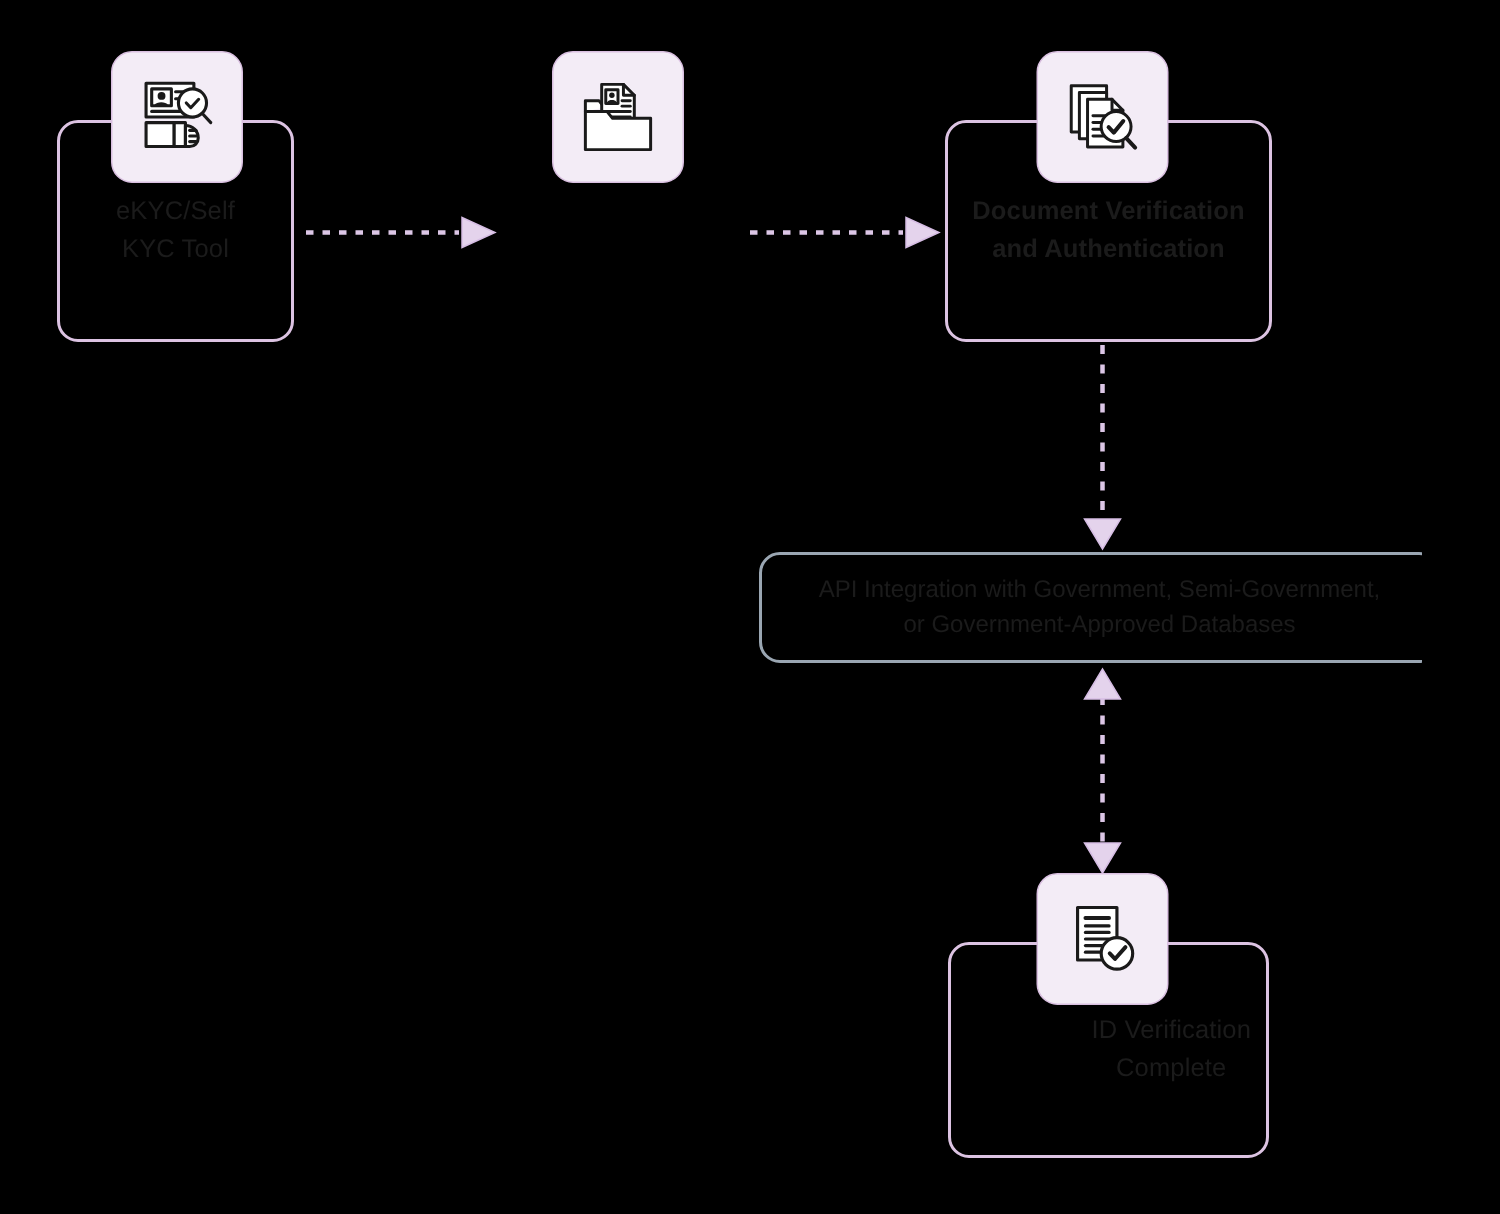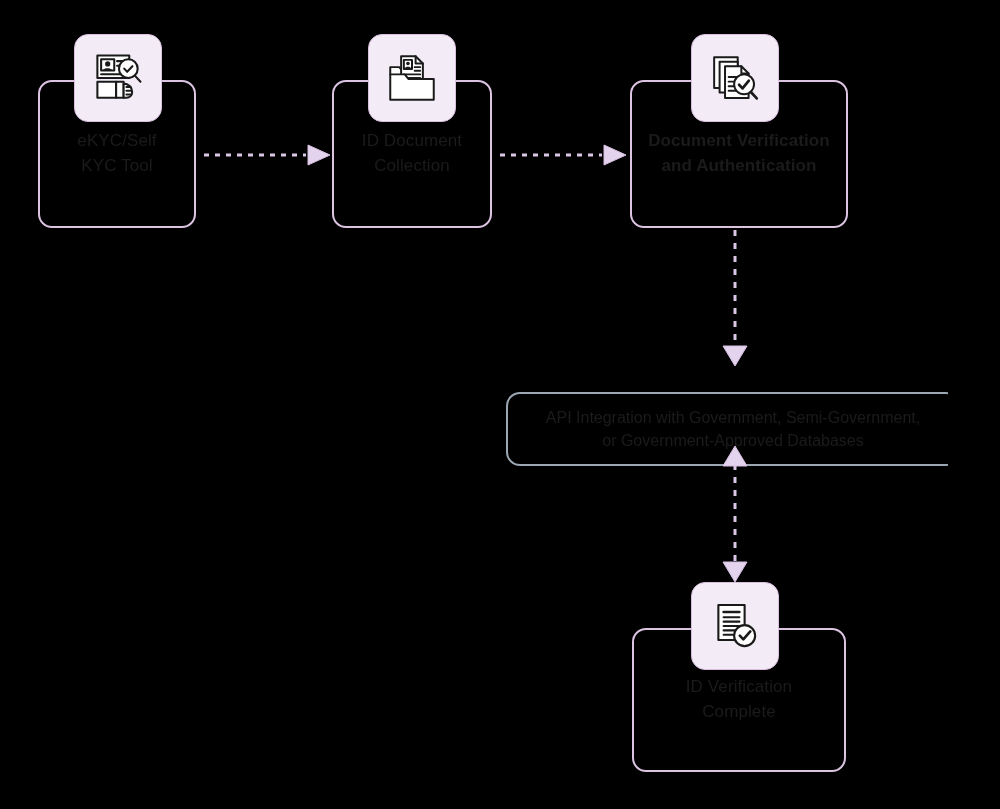--- a/index.html
+++ b/index.html
@@ -123,24 +123,20 @@
       <line x1="50" y1="29.5" x2="56" y2="36"></line>
       <rect x="10" y="36" width="20" height="17" fill="#ffffff"></rect>
       <path d="M30 36h8v17h-8z" fill="#ffffff"></path>
       <path d="M38 38c3 0 5 1.2 6.5 2.6 1.6 1.6 2.6 3.6 2.6 6.4 0 3.4-2.6 6-6 6H38z" fill="#ffffff"></path>
       <line x1="41" y1="41.5" x2="45.5" y2="41.5"></line>
       <line x1="41" y1="45.5" x2="45.5" y2="45.5"></line>
       <line x1="41" y1="49.5" x2="45.5" y2="49.5"></line>
     </svg>
   </div>
 
-  <div class="node" style="left:332px; top:80px; width:160px; height:148px;">
-    <div class="node-label">ID Document
-Collection</div>
-  </div>
   <div class="icon-tile" style="left:368px; top:34px;">
     <svg width="58" height="58" viewBox="0 0 64 64" fill="none" stroke="#1a1a1a" stroke-width="2.2" stroke-linejoin="round" stroke-linecap="round">
       <path d="M8 28V20h10l4 5h0" fill="#ffffff"></path>
       <path d="M20 8h16l8 8v22H20z" fill="#ffffff"></path>
       <path d="M36 8v8h8" fill="none"></path>
       <rect x="23" y="12" width="9" height="10" fill="#ffffff"></rect>
       <circle cx="27.5" cy="16" r="2" fill="#1a1a1a" stroke="none"></circle>
       <path d="M24.2 21c.8-1.9 5.8-1.9 6.6 0" fill="#1a1a1a" stroke="none"></path>
       <line x1="35" y1="20" x2="41" y2="20"></line>
       <line x1="35" y1="24" x2="41" y2="24"></line>
@@ -163,26 +159,26 @@
       <line x1="25" y1="31" x2="40" y2="31"></line>
       <line x1="25" y1="36" x2="40" y2="36"></line>
       <line x1="25" y1="41" x2="36" y2="41"></line>
       <line x1="25" y1="46" x2="34" y2="46"></line>
       <circle cx="42" cy="39" r="11" fill="#ffffff"></circle>
       <path d="M36.5 39.5l3.8 4 7-8.5" stroke-width="3"></path>
       <line x1="49.5" y1="47.5" x2="56" y2="54.5" stroke-width="3"></line>
     </svg>
   </div>
 
-  <div class="api-node" style="left:506px; top:368px; width:454px; height:74px;margin-top:24px;">
+  <div class="api-node" style="left:506px; top:368px; width:454px; height:74px;">
     <div class="api-label">API Integration with Government, Semi-Government,
 or Government-Approved Databases</div>
   </div>
 
-  <div class="node" style="left:632px; top:628px; width:214px; height:144px;">
+  <div class="node" style="left:632px; top:628px; width:214px; height:144px;justify-content:flex-end;">
     <div class="node-label">ID Verification
 Complete</div>
   </div>
   <div class="icon-tile" style="left:691px; top:582px;">
     <svg width="56" height="56" viewBox="0 0 64 64" fill="none" stroke="#1a1a1a" stroke-width="2.4" stroke-linejoin="round" stroke-linecap="round">
       <rect x="13" y="8" width="30" height="40" fill="#ffffff"></rect>
       <line x1="19" y1="16" x2="37" y2="16" stroke-width="3"></line>
       <line x1="19" y1="22" x2="37" y2="22"></line>
       <line x1="19" y1="27" x2="37" y2="27"></line>
       <line x1="19" y1="32" x2="37" y2="32"></line>

